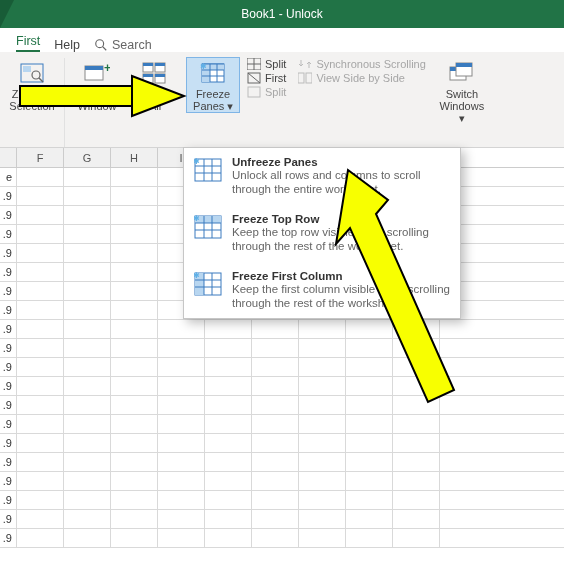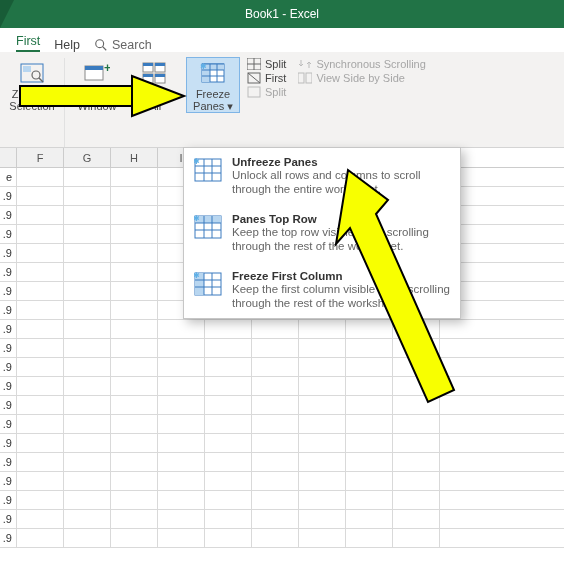--- a/index.html
+++ b/index.html
@@ -35,21 +35,21 @@
   .menu-item .mi-txt .mi-title { font-weight: 600; color: #333; }
   .menu-item .mi-txt .mi-desc { color: #666; line-height: 1.25; }
   
   .arrow1, .arrow2 { position: absolute; pointer-events: none; }
 </style>
 </head>
 <body>
 
 <div class="titlebar">
   <div class="accent-corner"></div>
-  <span>Book1  -  Excel</span>
+  <span>Book1  -  Unlock</span>
 </div>
 
 <div class="tabrow">
   <span class="tab active">First</span>
   <span class="tab">Help</span>
   <span class="search">
     <svg width="14" height="14" viewBox="0 0 16 16">
         <circle cx="6.5" cy="6.5" r="4.5" fill="none" stroke="#666" stroke-width="1.3"></circle>
         <line x1="10" y1="10" x2="14" y2="14" stroke="#666" stroke-width="1.3"></line>
       </svg>
@@ -158,20 +158,31 @@
         <div class="item disabled">
           <span class="small-ico">
               <svg width="14" height="12">
                 <rect x="0" y="1" width="6" height="10" fill="none" stroke="#bbb"></rect>
                 <rect x="8" y="1" width="6" height="10" fill="none" stroke="#bbb"></rect>
               </svg>
             </span>
           <span>View Side by Side</span>
         </div>
       </div>
+      <div class="rbtn" style="margin-left:4px;">
+        <span class="ico">
+          <svg width="26" height="22">
+              <rect x="1" y="5" width="16" height="13" fill="#fff" stroke="#888"></rect>
+              <rect x="1" y="5" width="16" height="4" fill="#3a7bbf"></rect>
+              <rect x="7" y="1" width="16" height="13" fill="#fff" stroke="#888"></rect>
+              <rect x="7" y="1" width="16" height="4" fill="#3a7bbf"></rect>
+            </svg>
+        </span>
+        <span class="lbl"><span>Switch<br>Windows</span> ▾</span>
+      </div>
     </div>
   </div>
 
 </div>
 
 <div class="sheet">
   <div class="colhdr" id="colhdr">
       <div class="ch" style="width: 17px;"></div>
       <div class="ch" style="width: 47px;">F</div>
       <div class="ch" style="width: 47px;">G</div>
@@ -450,21 +461,21 @@
           <rect x="1" y="1" width="26" height="22" fill="#fff" stroke="#3a7bbf"></rect>
           <rect x="1" y="1" width="26" height="7" fill="#b8d6f0"></rect>
           <line x1="1" y1="8" x2="27" y2="8" stroke="#3a7bbf"></line>
           <line x1="1" y1="15" x2="27" y2="15" stroke="#3a7bbf"></line>
           <line x1="10" y1="1" x2="10" y2="23" stroke="#3a7bbf"></line>
           <line x1="18" y1="1" x2="18" y2="23" stroke="#3a7bbf"></line>
           <text x="-1" y="6" font-size="8" fill="#5fb0e6">✱</text>
         </svg>
     </span>
     <div class="mi-txt">
-      <div class="mi-title">Panes Top Row</div>
+      <div class="mi-title">Freeze Top Row</div>
       <div class="mi-desc">Keep the top row visible while scrolling through the rest of the worksheet.</div>
     </div>
   </div>
   <div class="menu-item">
     <span class="mi-ico">
       <svg width="28" height="24">
           <rect x="1" y="1" width="26" height="22" fill="#fff" stroke="#3a7bbf"></rect>
           <rect x="1" y="1" width="9" height="22" fill="#b8d6f0"></rect>
           <line x1="1" y1="8" x2="27" y2="8" stroke="#3a7bbf"></line>
           <line x1="1" y1="15" x2="27" y2="15" stroke="#3a7bbf"></line>

